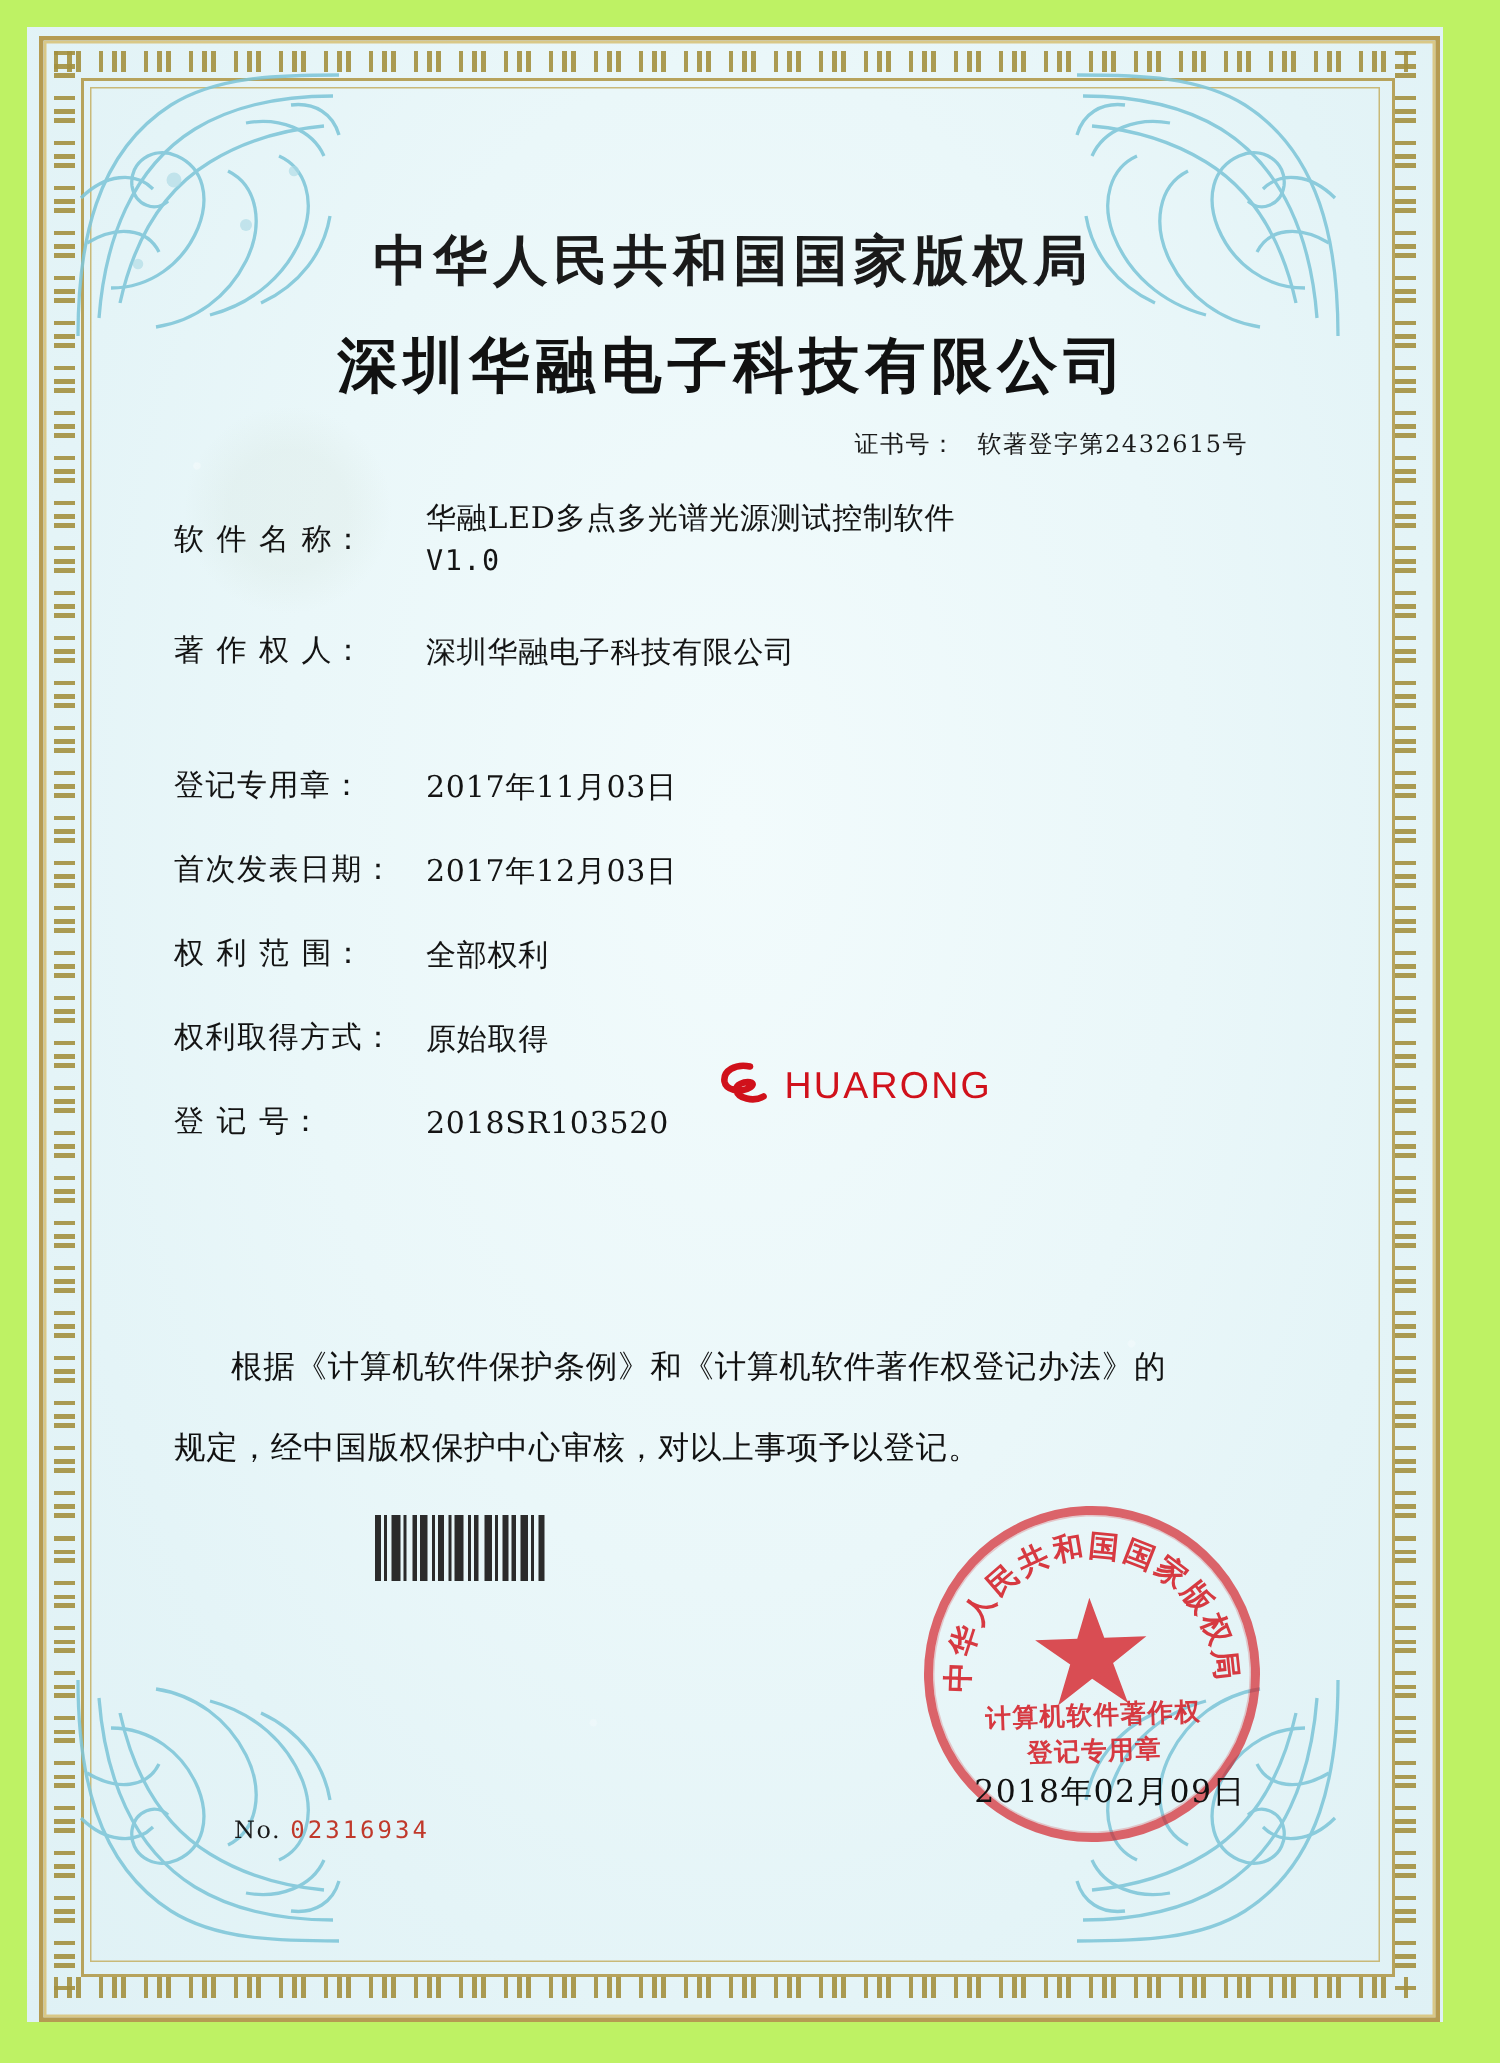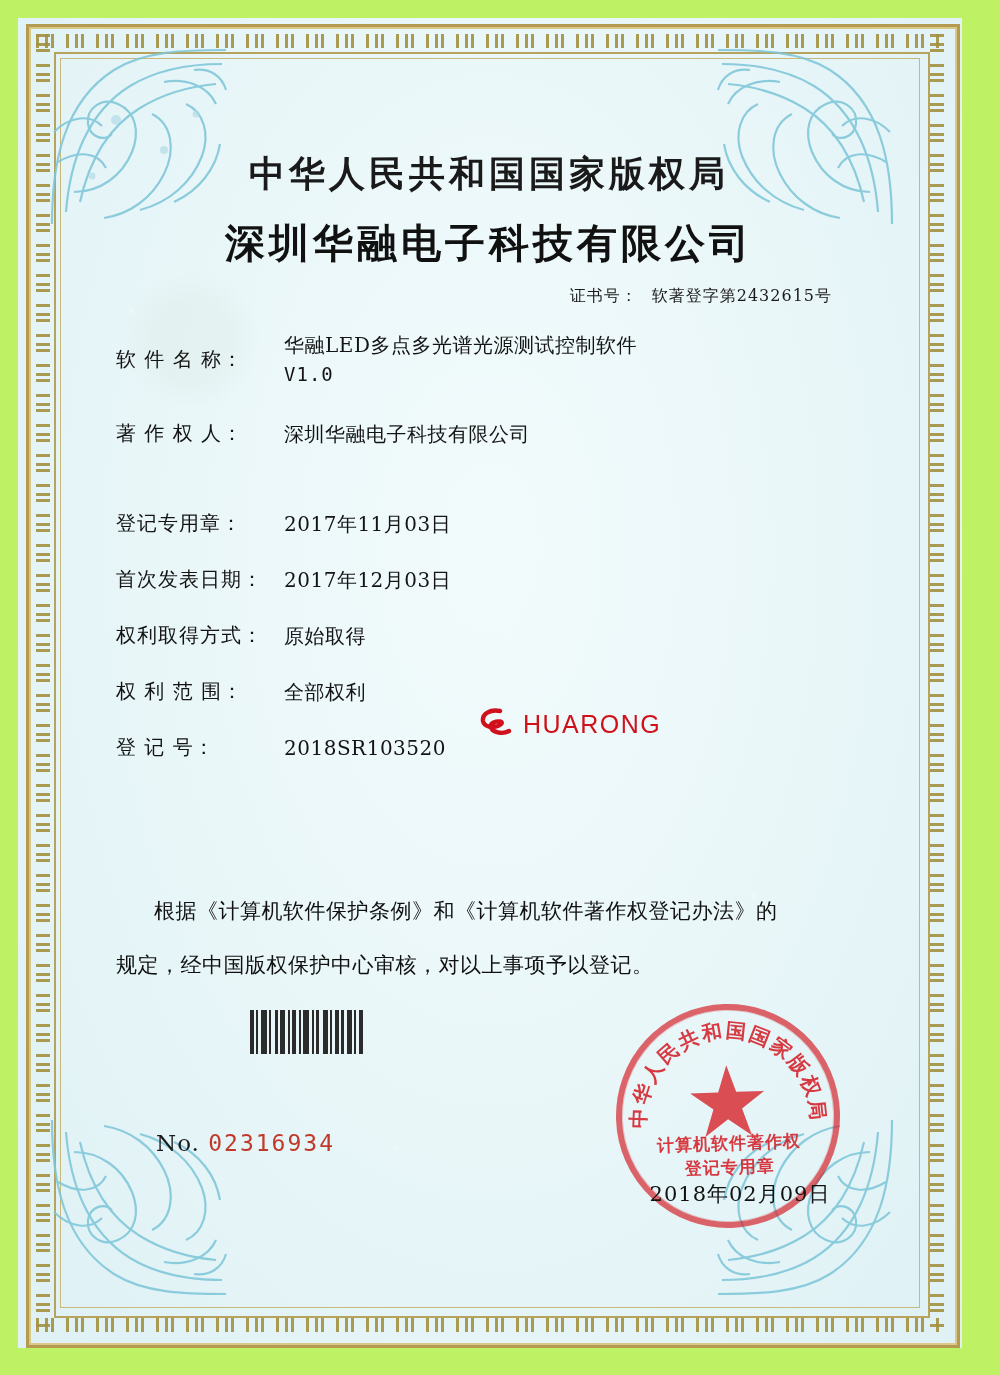--- a/index.html
+++ b/index.html
@@ -179,22 +179,22 @@
   }
   .seal-line1{top:122px;font-size:17px;}
   .seal-line2{top:146px;font-size:17px;}
 
   .seal-date{
     position:absolute;left:560px;top:1122px;width:240px;text-align:center;
     font-family:"DejaVu Serif", serif;font-size:21px;color:#111;letter-spacing:1px;
   }
 
   .serial{
-    position:absolute;left:96px;top:1072px;
-    font-family:"DejaVu Serif", serif;font-size:23px;color:#1a1a1a;letter-spacing:1px;
+    position:absolute;left:96px;top:1152px;
+    font-family:"DejaVu Serif", serif;font-size:16px;color:#1a1a1a;letter-spacing:1px;
   }
   .serial .num{color:#c0392b;font-family:"DejaVu Sans Mono", monospace;letter-spacing:2px;}
 </style>
 </head>
 <body>
 
 <div class="page">
   <div class="paper"></div>
 
   <div class="frame-outer"></div>
@@ -304,27 +304,27 @@
         <div class="label">登记专用章：</div>
         <div class="value">2017年11月03日</div>
       </div>
 
       <div class="row" style="margin-top:20px">
         <div class="label">首次发表日期：</div>
         <div class="value">2017年12月03日</div>
       </div>
 
       <div class="row" style="margin-top:20px">
+        <div class="label">权 利 范 围：</div>
+        <div class="value">全部权利</div>
+      </div>
+
+      <div class="row" style="margin-top:20px">
         <div class="label">权利取得方式：</div>
         <div class="value">原始取得</div>
-      </div>
-
-      <div class="row" style="margin-top:20px">
-        <div class="label">权 利 范 围：</div>
-        <div class="value">全部权利</div>
       </div>
 
       <div class="row" style="margin-top:20px">
         <div class="label">登 记 号：</div>
         <div class="value">2018SR103520</div>
       </div>
 
     </div>
 
     <div class="paragraph">

